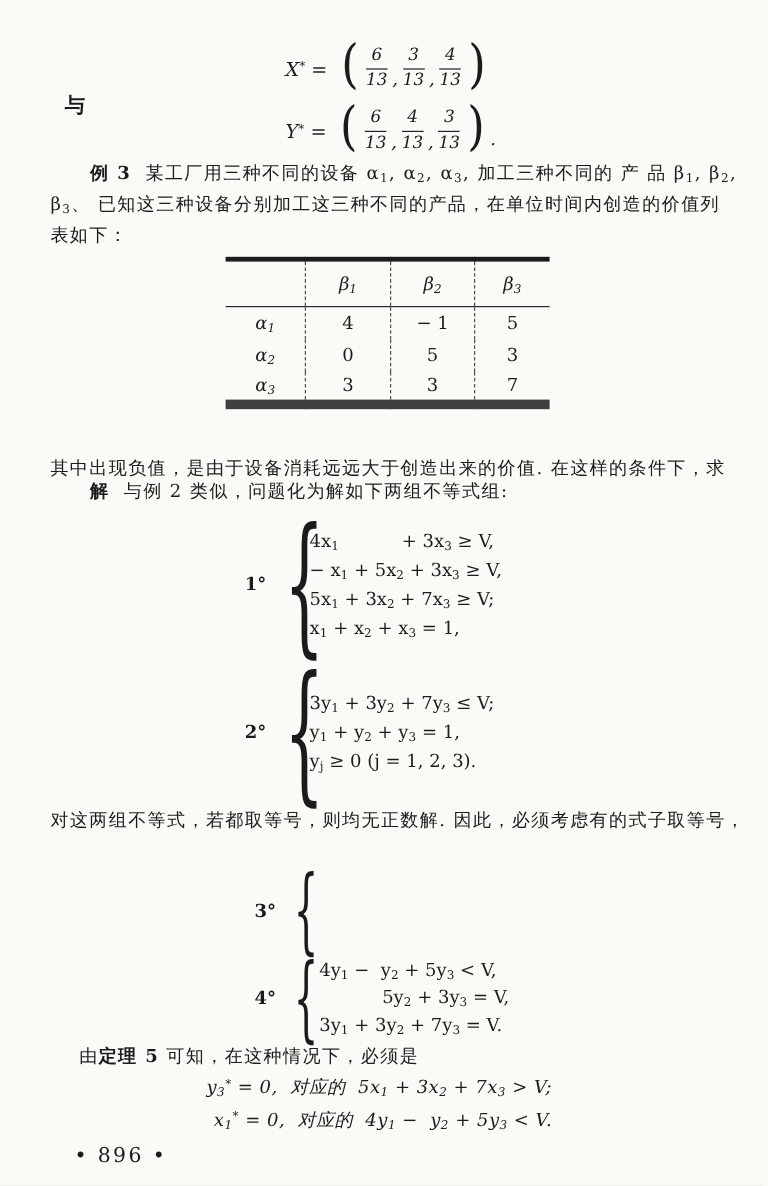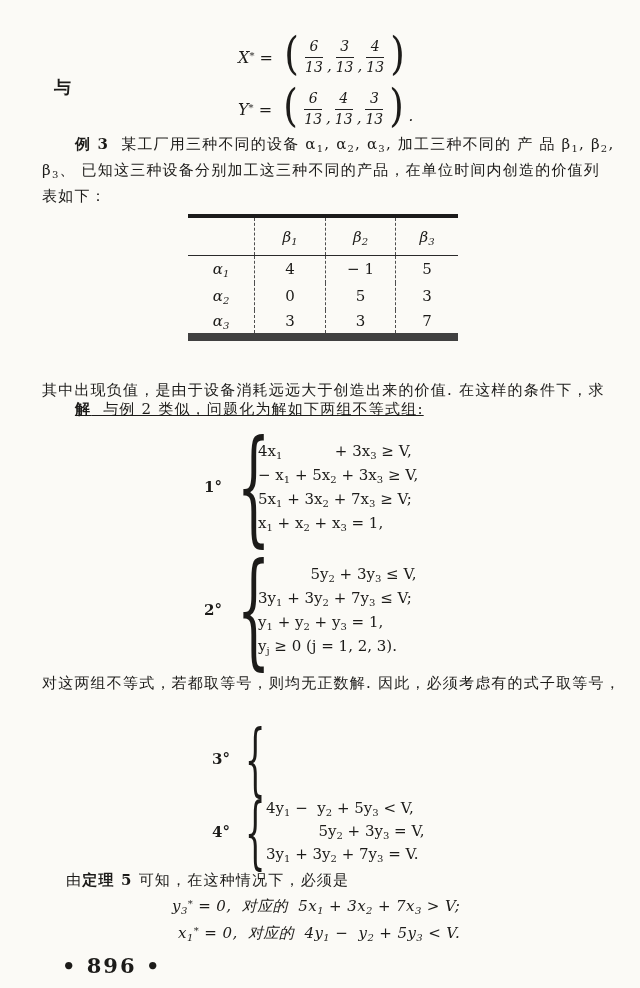--- a/index.html
+++ b/index.html
@@ -39,21 +39,21 @@
   .systag{flex:0 0 28px;font-size:15px;font-weight:bold;}
   .brace{flex:0 0 16px;width:16px;text-align:center;line-height:1;font-weight:normal;
          transform:scaleX(0.42);transform-origin:center;overflow:visible;}
   .b5{font-size:126px;}
   .b3{font-size:78px;}
   .eqcol{margin-left:10px;}
   .eqline{font-size:15px;white-space:pre;}
   .lh24 .eqline{line-height:24px;}
   .lh23 .eqline{line-height:23px;}
   .mixedline{font-size:15px;font-style:italic;white-space:pre;line-height:27px;letter-spacing:0.4px;text-align:right;}
-  .footer{font-size:21px;font-weight:bold;letter-spacing:2px;}
+  .footer{font-size:17px;font-weight:normal;letter-spacing:2px;}
 </style>
 </head>
 <body>
 
 <div class="page">
 
   <div class="abs formula" style="left:238px;top:32px;">
     <span class="f-lhs">X<sup>*</sup> =</span>
     <span class="paren">(</span>
     <span class="frac">
@@ -131,38 +131,37 @@
         <td class="dashL">3</td>
         <td class="dashL">7</td>
       </tr>
     </tbody>
   </table>
 
   <div class="abs" style="left:42px;top:335px;width:566px;margin-top:42px;">
     <div class="pline">其中出现负值，是由于设备消耗远远大于创造出来的价值. 在这样的条件下，求</div>
   </div>
 
-  <div class="abs pline" style="left:75px;top:396px;text-decoration:underline;"><span class="bold">解</span><span>  与例 2 类似，问题化为解如下两组不等式组:</span></div>
+  <div class="abs pline" style="left:75px;top:396px;"><span class="bold">解</span><span>  与例 2 类似，问题化为解如下两组不等式组:</span></div>
 
   <div class="abs sys lh24" style="left:204px;top:427px;height:120px;">
     <span class="systag">1°</span>
     <span class="brace b5">{</span>
     <div class="eqcol">
       <div class="eqline">4x<sub>1</sub>           + 3x<sub>3</sub> ≥ V,</div>
       <div class="eqline">− x<sub>1</sub> + 5x<sub>2</sub> + 3x<sub>3</sub> ≥ V,</div>
       <div class="eqline">5x<sub>1</sub> + 3x<sub>2</sub> + 7x<sub>3</sub> ≥ V;</div>
       <div class="eqline">x<sub>1</sub> + x<sub>2</sub> + x<sub>3</sub> = 1,</div>
     </div>
   </div>
 
   <div class="abs sys lh24" style="left:204px;top:550px;height:120px;">
     <span class="systag">2°</span>
     <span class="brace b5">{</span>
     <div class="eqcol">
-      <div class="eqline">           5y<sub>2</sub> + 3y<sub>3</sub> ≤ V,</div>
       <div class="eqline">3y<sub>1</sub> + 3y<sub>2</sub> + 7y<sub>3</sub> ≤ V;</div>
       <div class="eqline">y<sub>1</sub> + y<sub>2</sub> + y<sub>3</sub> = 1,</div>
       <div class="eqline">y<sub>j</sub> ≥ 0 (j = 1, 2, 3).</div>
     </div>
   </div>
 
   <div class="abs" style="left:42px;top:670px;width:566px;">
     <div class="pline">对这两组不等式，若都取等号，则均无正数解. 因此，必须考虑有的式子取等号，</div>
   </div>
 

